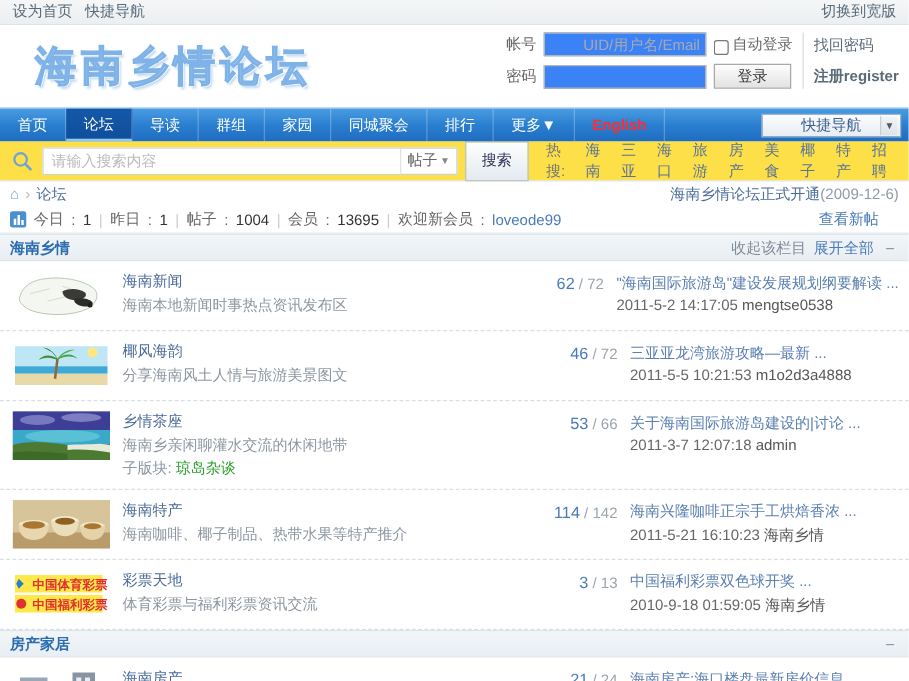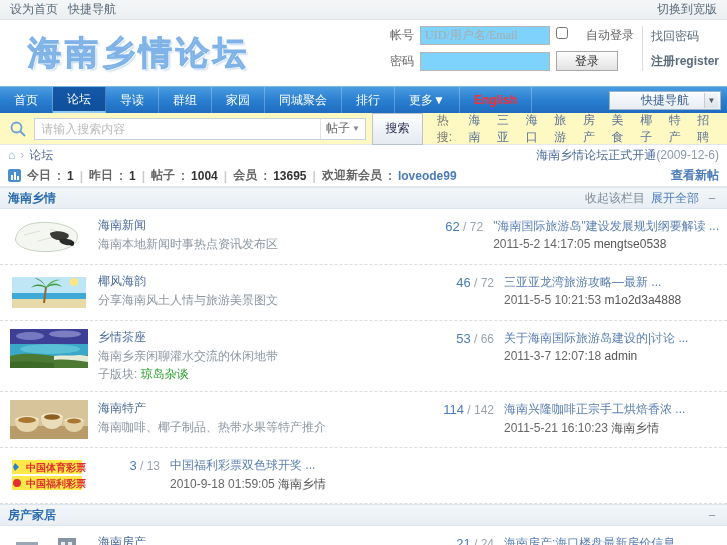--- a/index.html
+++ b/index.html
@@ -47,26 +47,27 @@
   }
   .loginbox {
     position: absolute; right: 8px; top: 6px;
     display: flex; font-size: 12px;
   }
   .login-grid { display: grid; grid-template-columns: auto auto auto; row-gap: 6px; column-gap: 6px; align-items: center; }
   .login-lbl { color: #666; font-size: 12px; white-space: nowrap; }
   .login-inp {
     width: 130px; height: 19px;
     border: 1px solid #b5b5b5;
-    background: #7dd3fc; padding: 0 4px;
+    background: #3b82f6; padding: 0 4px;
     font-size: 12px; color: #333;
-    font-family: Liberation Serif, serif;
+    font-family: Liberation Sans, sans-serif;
+    text-align: right;
   }
   .login-inp::placeholder { color: #aaa; }
-  .remember { display: flex; align-items: flex-start; gap: 18px; white-space: nowrap; color: #666; }
+  .remember { display: flex; align-items: flex-end; gap: 3px; white-space: nowrap; color: #666; }
   .remember input { width: 12px; height: 12px; margin: 0; }
   .loginbtn {
     width: 62px; height: 20px;
     border: 1px solid #a8a8a8;
     background: linear-gradient(to bottom,#fdfdfd,#e2e2e2);
     font-size: 12px; color: #333; cursor: pointer;
     font-family: "Liberation Sans", sans-serif;
   }
   .login-side {
     border-left: 1px solid #dcdcdc;
@@ -108,21 +109,21 @@
   .nav-select .caret {
     position: absolute; right: 2px; top: 1px; bottom: 1px; width: 14px;
     background: linear-gradient(to bottom,#f3f5f7,#dde3e9);
     border-left: 1px solid #c2cdd7;
     display: flex; align-items: center; justify-content: center;
     font-size: 8px; color: #556;
   }
 
   
   .searchbar {
-    height: 32px; background: #fef9c3;
+    height: 32px; background: #fde047;
     border-bottom: 1px solid #e3e7ea;
     display: flex; align-items: center; padding: 14px 8px; gap: 6px;
   }
   .mag {
     width: 22px; height: 22px; display: flex; align-items: center; justify-content: center;
   }
   .search-wrap {
     display: flex; align-items: center;
     border: 1px solid #c9d2d9; background: #fff;
     height: 22px; width: 360px;
@@ -155,32 +156,32 @@
     padding: 0 8px; font-size: 12px; color: #666; gap: 5px;
     position: relative;
   }
   .home-ico { color: #7aa7d0; font-size: 12px; }
   .crumb .sep { color: #bbb; }
   .crumb-right { position: absolute; right: 8px; top: 2px; font-size: 12px; color: #6d86a8; }
   .crumb-right .date { color: #8d9aa8; }
   .stats {
     height: 22px; display: flex; align-items: center;
     padding: 0 8px; gap: 6px; font-size: 12px; color: #666;
-    border-bottom: 1px solid #e6eaed; position: relative; font-weight: bold;
+    border-bottom: 1px solid #e6eaed; position: relative;
   }
   .stat-ico {
     width: 13px; height: 13px; background: #4a90d0;
     display: inline-flex; align-items: flex-end; justify-content: center; gap: 1px;
     border-radius: 2px; padding-bottom: 2px;
   }
   .stat-ico i { display: block; width: 2px; background: #fff; }
   .stats .vsep { color: #ccc; }
   .stats .num { color: #333; }
   .stats a { color: #4a7bb8; }
-  .stats-right { position: absolute; right: 8px; color: #6d86a8; text-align: right; }
+  .stats-right { position: absolute; right: 24px; color: #6d86a8; text-align: right; }
 
   
   .sec-head {
     height: 22px;
     background: linear-gradient(to bottom,#f2f6f9,#e8eef3);
     border-top: 1px solid #dde5ec;
     border-bottom: 1px solid #dde5ec;
     display: flex; align-items: center; padding: 0 8px;
   }
   .sec-title { color: #2b6cb0; font-weight: bold; font-size: 12px; }
@@ -451,20 +452,24 @@
     <svg width="78" height="39" viewBox="0 0 78 39">
       <rect width="78" height="39" fill="#ffffff"></rect>
       <rect x="2" y="4" width="70" height="14" fill="#ffe94a"></rect>
       <rect x="2" y="20" width="70" height="14" fill="#ffe94a"></rect>
       <text x="16" y="15" font-family="DejaVu Sans" font-size="10" font-weight="bold" fill="#e03030">中国体育彩票</text>
       <text x="16" y="31" font-family="DejaVu Sans" font-size="10" font-weight="bold" fill="#e03030">中国福利彩票</text>
       <path d="M5 7 L9 11 L5 15 L3 11 Z" fill="#2a7fd0"></path>
       <circle cx="7" cy="27" r="4" fill="#e03030"></circle>
     </svg>
   </div>
+  <div class="fmain">
+    <div class="fname">彩票天地</div>
+    <div class="fdesc">体育彩票与福利彩票资讯交流</div>
+  </div>
   <div class="fcount"><span class="big">3</span> / <span>13</span></div>
   <div class="flast">
     <a class="t">中国福利彩票双色球开奖 ...</a>
     <div class="m"><span>2010-9-18 01:59:05</span> <span class="au">海南乡情</span></div>
   </div>
 </div>
 
 <div class="sec-head">
   <span class="sec-title">房产家居</span>
   <span class="sec-right">

